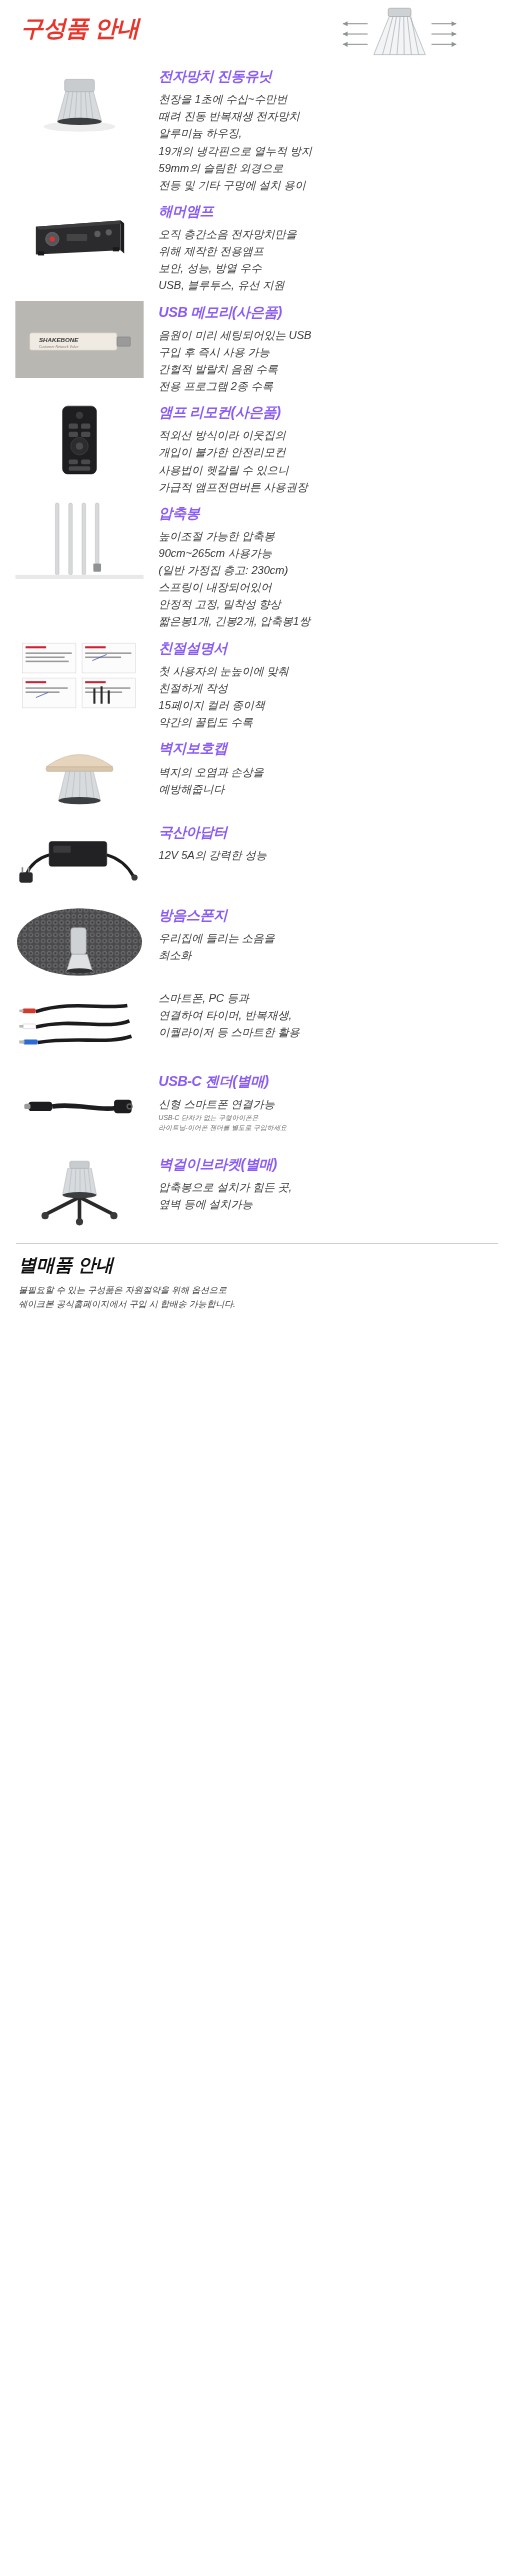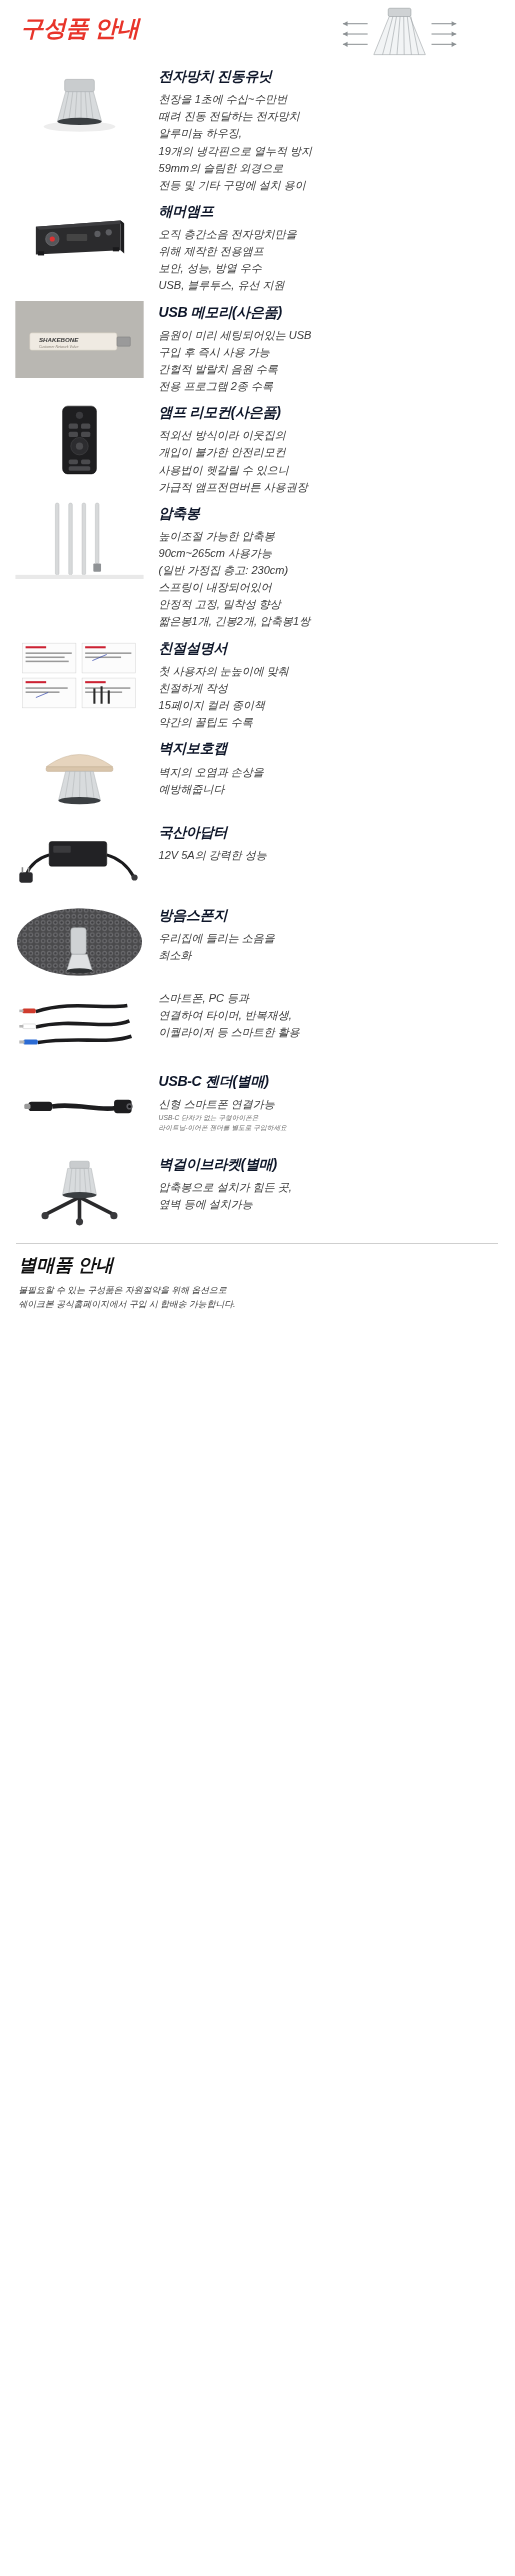--- a/index.html
+++ b/index.html
@@ -51,21 +51,21 @@
   }
   .item-media svg { display: block; }
   .item-body {
     padding-left: 9.3px;
     padding-top: 3.1px;
     flex: 1;
   }
   .item-title {
     font-size: 14px;
     font-weight: bold;
-    color: #0f172a;
+    color: #8b5cf6;
     margin-bottom: 5.2px;
     letter-spacing: -0.3px;
   }
   .item-desc-line {
     font-size: 11px;
     line-height: 1.55;
     color: #3a3a3a;
   }
   .item-desc-line.small {
     font-size: 6.7px;
@@ -149,21 +149,21 @@
           <line x1="128" y1="52" x2="128" y2="110"></line>
           <line x1="136" y1="52" x2="140" y2="110"></line>
           <line x1="144" y1="52" x2="152" y2="110"></line>
         </g>
         <ellipse cx="125" cy="110" rx="43" ry="7" fill="#3b3f42"></ellipse>
       </svg>
     </div>
     <div class="item-body">
       <div class="item-title">전자망치 진동유닛</div>
       <div class="item-desc-line">천장을 1초에 수십~수만번</div>
-      <div class="item-desc-line">때려 진동 전달하는 전자망치</div>
+      <div class="item-desc-line">때려 진동 반복재생 전자망치</div>
       <div class="item-desc-line">알루미늄 하우징,</div>
       <div class="item-desc-line">19개의 냉각핀으로 열누적 방지</div>
       <div class="item-desc-line">59mm의 슬림한 외경으로</div>
       <div class="item-desc-line">전등 및 기타 구멍에 설치 용이</div>
     </div>
   </div>
 
   <div class="item">
     <div class="item-media">
       <svg width="129" height="77" viewBox="0 0 250 150">

